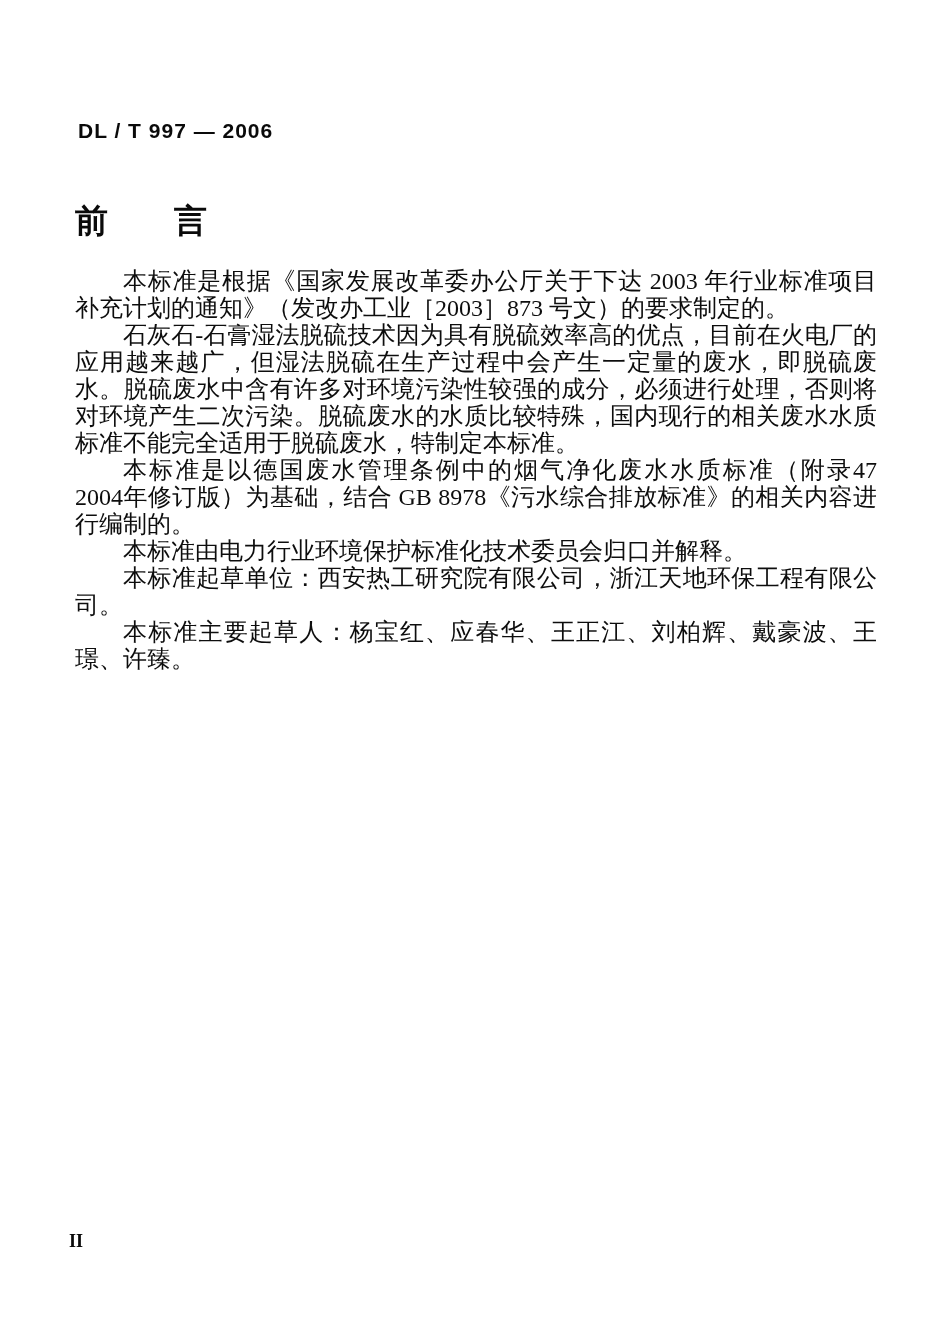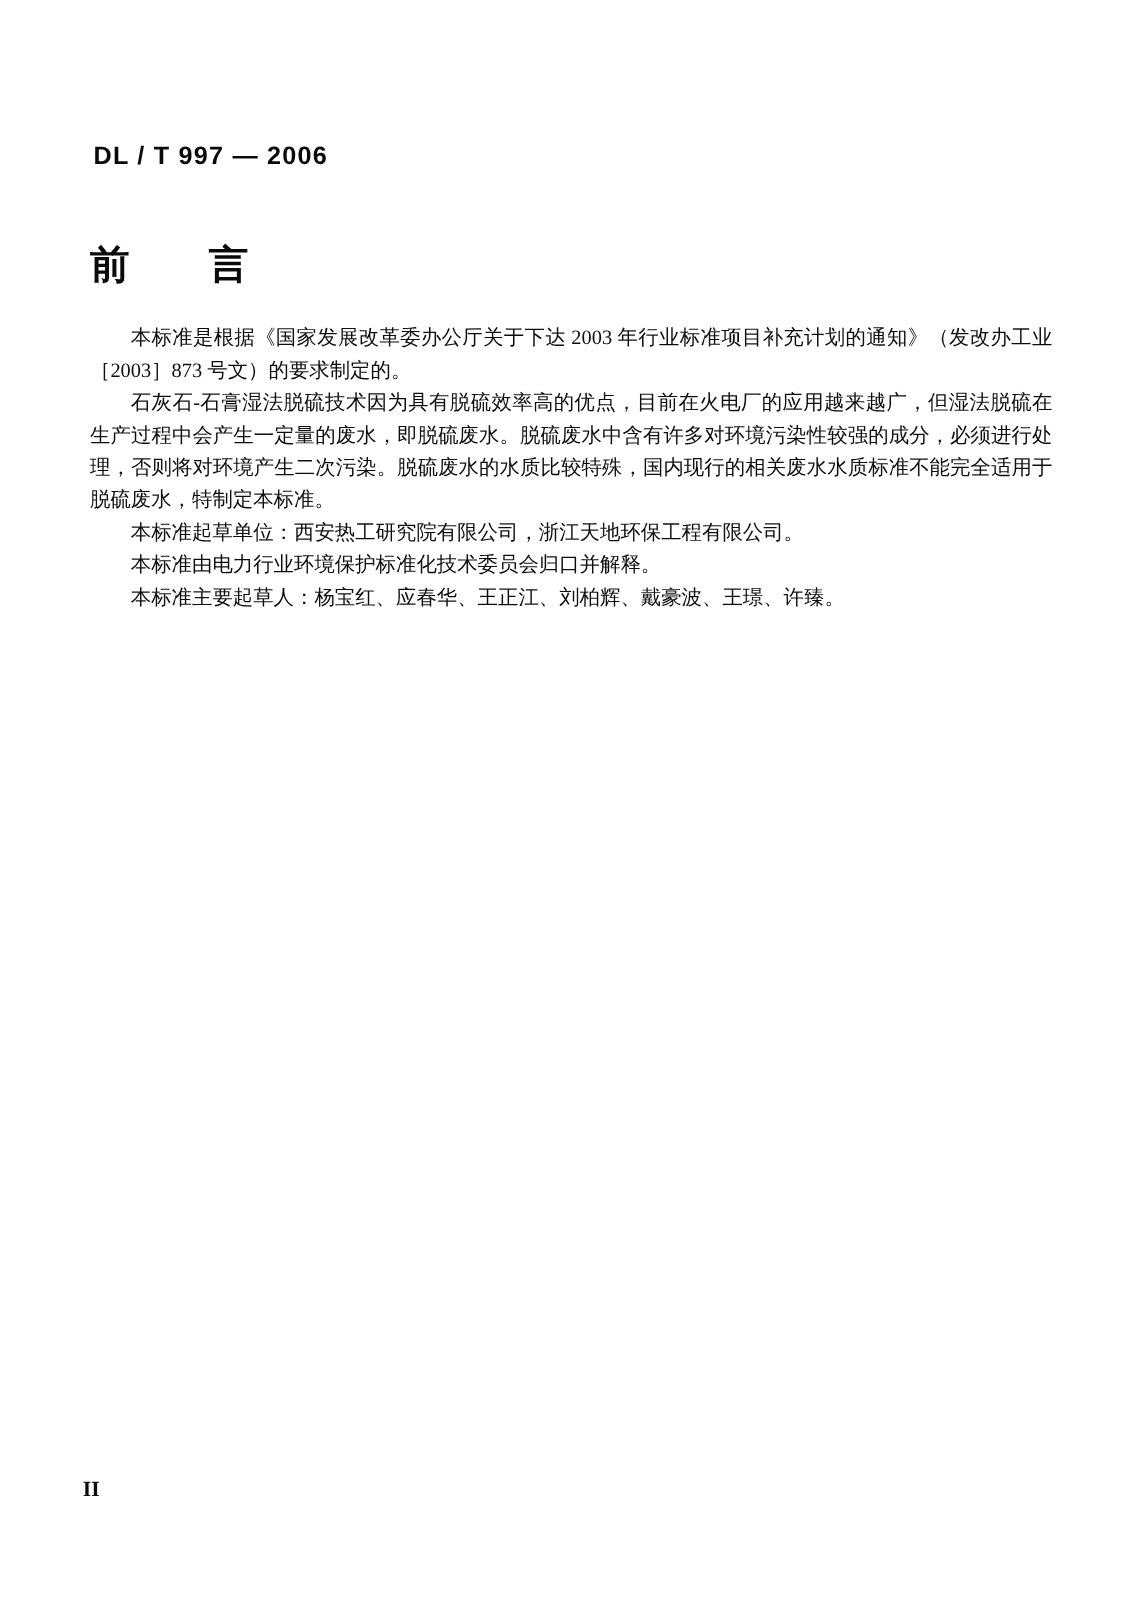--- a/index.html
+++ b/index.html
@@ -38,21 +38,21 @@
     font-weight: bold;
     font-size: 33px;
     color: #0a0a0a;
     white-space: pre;
   }
   .doc-body {
     position: absolute;
     left: 75px;
     top: 252px;
     width: 802px;
-    font-size: 17px;
+    font-size: 24px;
     line-height: 27px;
     text-align: justify;
     color: #0d0d0d;
   }
   .doc-body p {
     margin: 0;
     padding: 0;
     text-indent: 2em;
   }
   .page-number {
@@ -70,20 +70,21 @@
 
 <div class="page">
 
   <div class="doc-header">DL / T 997 — 2006</div>
 
   <div class="doc-title">前　　言</div>
 
   <div class="doc-body">
     <p>本标准是根据《国家发展改革委办公厅关于下达 2003 年行业标准项目补充计划的通知》（发改办工业［2003］873 号文）的要求制定的。</p>
     <p>石灰石-石膏湿法脱硫技术因为具有脱硫效率高的优点，目前在火电厂的应用越来越广，但湿法脱硫在生产过程中会产生一定量的废水，即脱硫废水。脱硫废水中含有许多对环境污染性较强的成分，必须进行处理，否则将对环境产生二次污染。脱硫废水的水质比较特殊，国内现行的相关废水水质标准不能完全适用于脱硫废水，特制定本标准。</p>
+    <p>本标准是以德国废水管理条例中的烟气净化废水水质标准（附录47　2004年修订版）为基础，结合 GB 8978《污水综合排放标准》的相关内容进行编制的。</p>
+    <p>本标准由电力行业环境保护标准化技术委员会归口并解释。</p>
     <p>本标准起草单位：西安热工研究院有限公司，浙江天地环保工程有限公司。</p>
-    <p>本标准由电力行业环境保护标准化技术委员会归口并解释。</p>
     <p>本标准主要起草人：杨宝红、应春华、王正江、刘柏辉、戴豪波、王璟、许臻。</p>
   </div>
 
   <div class="page-number">II</div>
 
 </div>
 
 </body></html>

